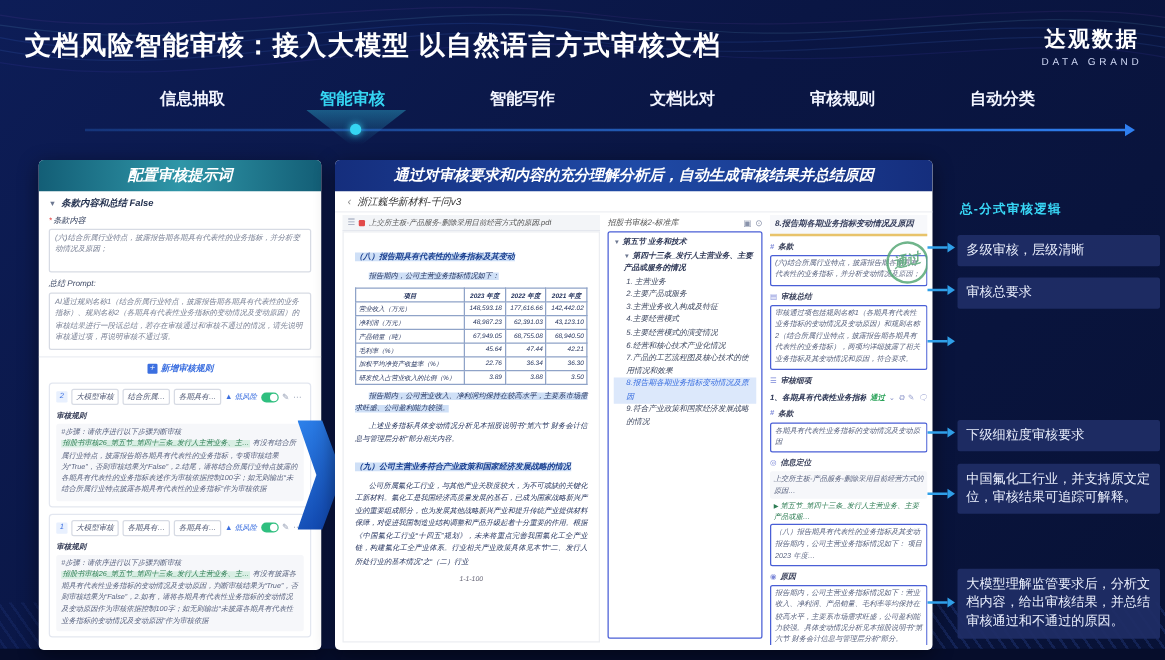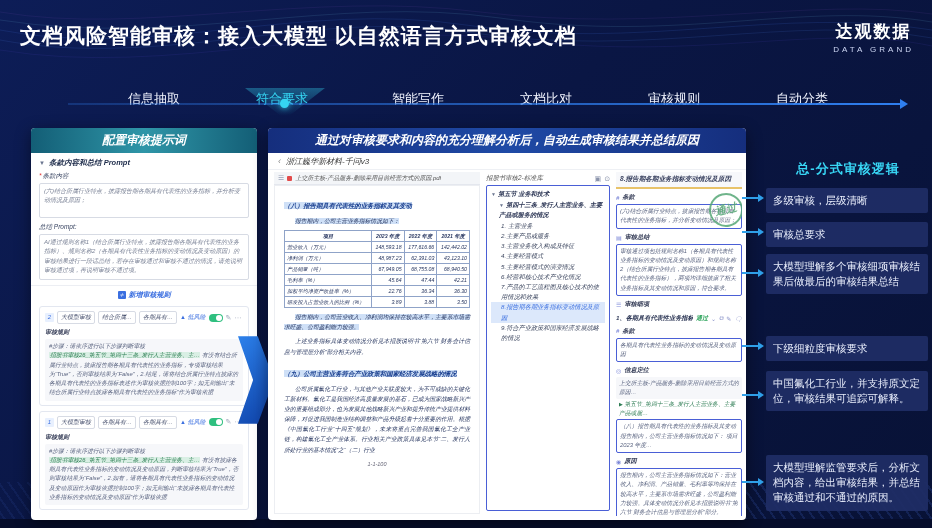--- a/index.html
+++ b/index.html
@@ -16,21 +16,21 @@
   .corner-stripes.left { left:0; opacity:.2; }
   .bottom-band { position:absolute; bottom:0; left:0; width:932px; height:9px; background:#060d2b; }
 
   
   .title { position:absolute; left:20px; top:22px; font-size:21px; font-weight:bold; color:#fff; letter-spacing:1px; }
   .logo { position:absolute; right:18px; top:20px; text-align:center; color:#fff; }
   .logo-cn { font-size:17px; font-weight:bold; letter-spacing:2px; }
   .logo-en { font-size:8px; letter-spacing:3px; color:#cfd8f5; margin-top:2px; }
 
   
-  .tab { position:absolute; top:90px; font-size:13px; font-weight:normal; color:#f2f5ff; cursor:pointer; }
+  .tab { position:absolute; top:70px; font-size:13px; font-weight:bold; color:#f2f5ff; cursor:pointer; }
   .tab.active { color:#35d5f2; }
   .beam { position:absolute; left:245px; top:88px; width:80px; height:28px;
     background:linear-gradient(180deg,rgba(53,213,242,.35),rgba(53,213,242,0));
     clip-path:polygon(0 0,100% 0,55% 100%,45% 100%); }
   .timeline { position:absolute; left:68px; top:103px; width:836px; height:2px;
     background:linear-gradient(90deg,rgba(47,127,240,.25),#2f7ff0); }
   .timeline-dot { position:absolute; left:280px; top:99px; width:9px; height:9px; border-radius:50%;
     background:#35d5f2; box-shadow:0 0 6px #35d5f2; }
   .timeline-arrow { position:absolute; left:900px; top:99px; width:0; height:0;
     border-left:8px solid #2f7ff0; border-top:5px solid transparent; border-bottom:5px solid transparent; }
@@ -126,22 +126,22 @@
   .loc-path { font-size:5.8px; color:#2e7d54; padding:1px 3px; }
   .loc-path .play { color:#2e7d54; font-size:5px; }
 
   
   .big-arrow { position:absolute; left:238px; top:328px; width:36px; height:104px;
     background:linear-gradient(135deg,#2f86f0,#0b3aa0);
     clip-path:polygon(0 8%,55% 8%,100% 50%,55% 92%,0 92%,42% 50%);
     filter:drop-shadow(0 2px 4px rgba(0,0,0,.5)); }
 
   
-  .logic-title { position:absolute; left:768px; top:160px; width:160px; text-align:center;
-    font-size:13px; font-weight:bold; color:#38d6f5; letter-spacing:1px; }
+  .logic-title { position:absolute; left:768px; top:160px; width:160px; text-align:left;
+    font-size:10px; font-weight:bold; color:#38d6f5; letter-spacing:1px; }
   .note { position:absolute; left:766px; width:162px; background:rgba(31,46,102,.92);
     color:#e9eefc; font-size:10.5px; line-height:1.45; padding:5px 7px; border-radius:2px; }
   .arrow-line { position:absolute; width:16px; height:2px; background:#2f9fe8; }
   .arrow-line::after { content:""; position:absolute; right:-6px; top:-3px; width:0; height:0;
     border-left:6px solid #2f9fe8; border-top:4px solid transparent; border-bottom:4px solid transparent; }
 </style>
 </head>
 <body>
 
 <div class="slide">
@@ -158,33 +158,33 @@
   <div class="bottom-band"></div>
 
   <div class="title">文档风险智能审核：接入大模型 以自然语言方式审核文档</div>
   <div class="logo">
     <div class="logo-cn">达观数据</div>
     <div class="logo-en">DATA GRAND</div>
   </div>
 
   <div class="beam"></div>
   <div class="tab" style="left:128px">信息抽取</div>
-  <div class="tab active" style="left:256px">符合要求</div>
+  <div class="tab active" style="left:256px">智能审核</div>
   <div class="tab" style="left:392px">智能写作</div>
   <div class="tab" style="left:520px">文档比对</div>
   <div class="tab" style="left:648px">审核规则</div>
   <div class="tab" style="left:776px">自动分类</div>
   <div class="timeline"></div>
   <div class="timeline-dot"></div>
   <div class="timeline-arrow"></div>
 
   <div class="card left-card">
     <div class="panel-hd left-hd">配置审核提示词</div>
     <div class="lp-body">
-      <div class="lp-group"><span class="lp-caret">▼</span> <span>条款内容和总结 Prompt</span></div>
+      <div class="lp-group"><span class="lp-caret">▼</span> <span>条款内容和总结 False</span></div>
       <div class="lp-label"><span class="req">*</span><span>条款内容</span></div>
       <div class="ta ta1">(六)结合所属行业特点，披露报告期各期具有代表性的业务指标，并分析变动情况及原因；</div>
       <div class="lp-label">总结 Prompt:</div>
       <div class="ta ta2">AI通过规则名称1（结合所属行业特点，披露报告期各期具有代表性的业务指标）、规则名称2（各期具有代表性业务指标的变动情况及变动原因）的审核结果进行一段话总结，若存在审核通过和审核不通过的情况，请先说明审核通过项，再说明审核不通过项。</div>
       <div class="add-rule">
         <span class="add-ico">＋</span>
         <span class="add-txt">新增审核规则</span>
       </div>
 
       <div class="rule-card">
@@ -380,21 +380,20 @@
 
   <div class="logic-title">总-分式审核逻辑</div>
 
   <div class="arrow-line" style="left:742px;top:197px"></div>
   <div class="note" style="top:188px">多级审核，层级清晰</div>
 
   <div class="arrow-line" style="left:742px;top:231px"></div>
   <div class="note" style="top:222px">审核总要求</div>
 
   <div class="arrow-line" style="left:742px;top:272px"></div>
-  <div class="note" style="top:254px">大模型理解多个审核细项审核结果后做最后的审核结果总结</div>
 
   <div class="arrow-line" style="left:742px;top:345px"></div>
   <div class="note" style="top:336px">下级细粒度审核要求</div>
 
   <div class="arrow-line" style="left:742px;top:394px"></div>
   <div class="note" style="top:371px">中国氟化工行业，并支持原文定位，审核结果可追踪可解释。</div>
 
   <div class="arrow-line" style="left:742px;top:481px"></div>
   <div class="note" style="top:455px">大模型理解监管要求后，分析文档内容，给出审核结果，并总结审核通过和不通过的原因。</div>
 

